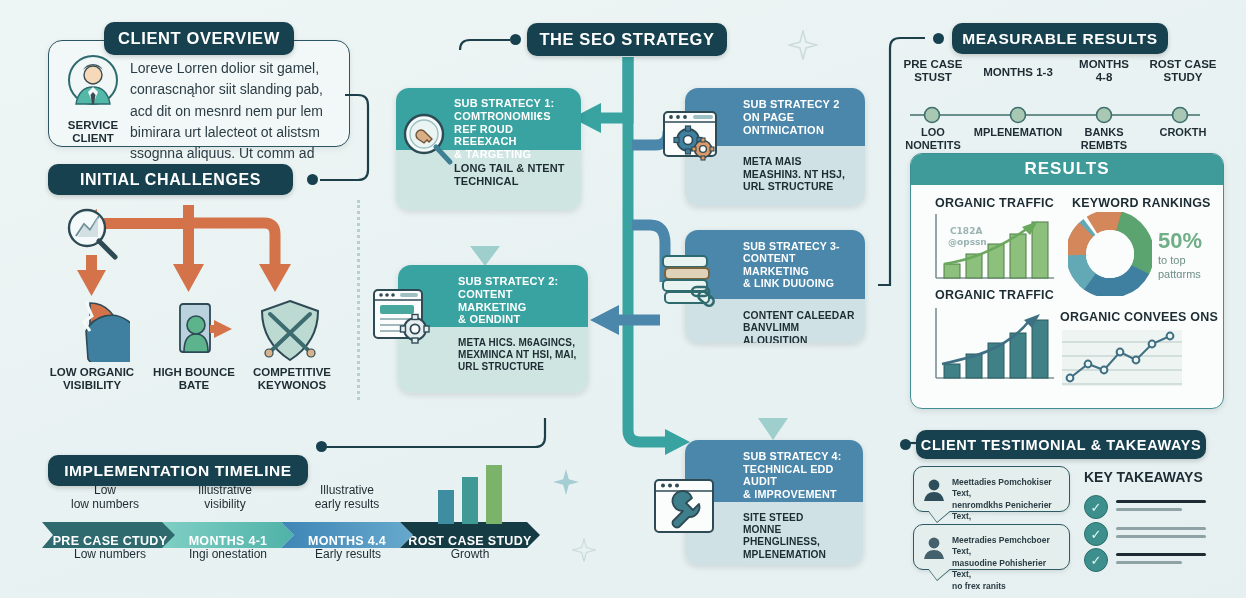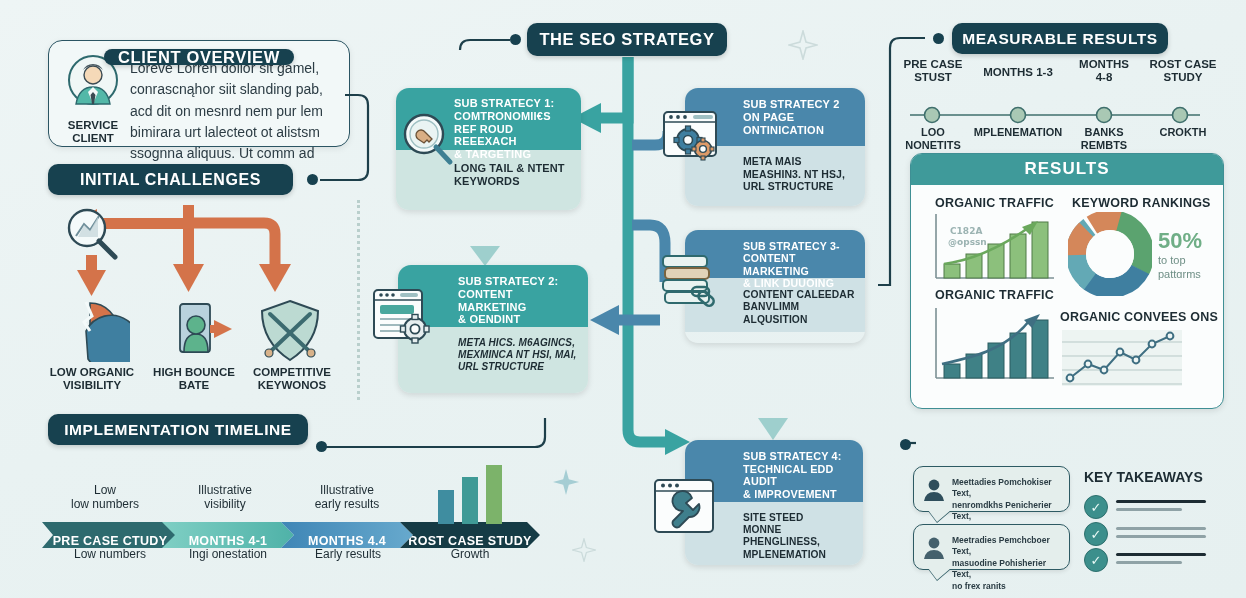--- a/index.html
+++ b/index.html
@@ -158,21 +158,21 @@
     </svg>
   <svg class="sparkle" style="left:552px;top:468px" width="28" height="28" viewBox="0 0 30 30">
       <path d="M15 1 L18 12 L29 15 L18 18 L15 29 L12 18 L1 15 L12 12 Z" fill="#6fb1bc"></path>
     </svg>
   <svg class="sparkle" style="left:572px;top:538px" width="24" height="24" viewBox="0 0 30 30">
       <path d="M15 1 L18 12 L29 15 L18 18 L15 29 L12 18 L1 15 L12 12 Z" fill="none" stroke="#b4c9c9" stroke-width="1.6"></path>
     </svg>
 
   <div class="card" style="left:48px;top:40px;width:300px;height:105px;"></div>
 
-  <div class="pill" style="left:104px;top:22px;width:190px;height:16px;font-size:16.5px;margin-top:27px;">
+  <div class="pill" style="left:104px;top:22px;width:190px;height:33px;font-size:16.5px;">
     <span>CLIENT OVERVIEW</span>
   </div>
 
   <svg class="iconwrap" style="left:62px;top:52px" width="62" height="58" viewBox="0 0 62 58">
     <circle cx="31" cy="28" r="24" fill="#f0f7f6" stroke="#2e6a6e" stroke-width="2"></circle>
     <path d="M31 14 a9 9 0 1 1 0 18 a9 9 0 1 1 0 -18" fill="#f5d9b8" stroke="#3a4a52" stroke-width="1.4"></path>
     <path d="M21 18 q10 -9 20 0 q-3 -6 -10 -6 q-7 0 -10 6Z" fill="#4a5a62"></path>
     <path d="M14 52 q3 -17 17 -17 q14 0 17 17 Z" fill="#53b8a8" stroke="#2e6a6e" stroke-width="1.4"></path>
     <path d="M31 35 l-5 5 l5 12 l5 -12 Z" fill="#f4f8f8"></path>
     <path d="M31 40 l2.5 3 l-1.5 9 l-2 0 l-1.5 -9 Z" fill="#3a4a52"></path>
@@ -224,21 +224,21 @@
     <path d="M18 16 L56 52" stroke="#3c6b70" stroke-width="4" stroke-linecap="round"></path>
     <path d="M58 16 L20 52" stroke="#3c6b70" stroke-width="4" stroke-linecap="round"></path>
     <circle cx="17" cy="55" r="4" fill="#d8b28a" stroke="#2e4a55" stroke-width="1.2"></circle>
     <circle cx="59" cy="55" r="4" fill="#d8b28a" stroke="#2e4a55" stroke-width="1.2"></circle>
   </svg>
   <div class="lbl" style="left:236px;top:366px;width:112px;font-size:11.5px;">
     <div>COMPETITIVE</div>
     <div>KEYWONOS</div>
   </div>
 
-  <div class="pill" style="left:48px;top:414px;width:260px;height:31px;font-size:15.5px;">
+  <div class="pill" style="left:48px;top:455px;width:260px;height:31px;font-size:15.5px;">
     <span>IMPLEMENTATION TIMELINE</span>
   </div>
   <div class="dot" style="left:316px;top:441px;"></div>
 
   <div class="lbl norm" style="left:40px;top:484px;width:130px;font-size:12px;">
     <div>Low</div>
     <div>low numbers</div>
   </div>
   <div class="lbl norm" style="left:162px;top:484px;width:126px;font-size:12px;">
     <div>Illustrative</div>
@@ -280,21 +280,21 @@
 
   <div class="sbox teal" style="left:396px;top:88px;width:185px;height:122px;">
     <div class="head" style="padding:9px 8px 8px 58px;font-size:11px;height:62px;box-sizing:border-box;">
       <div>SUB STRATECY 1:</div>
       <div>COMTRONOMII€S</div>
       <div>REF ROUD REEEXACH</div>
       <div>&amp; TARGETING</div>
     </div>
     <div class="body" style="padding:12px 8px 8px 58px;font-size:11px;height:60px;box-sizing:border-box;">
       <div>LONG TAIL &amp; NTENT</div>
-      <div>KEYWORDS</div>
+      <div>TECHNICAL</div>
     </div>
   </div>
   <svg class="iconwrap" style="left:398px;top:112px" width="56" height="56" viewBox="0 0 56 56">
     <circle cx="26" cy="22" r="19" fill="#f4fafa" stroke="#2e4a55" stroke-width="2.4"></circle>
     <circle cx="26" cy="22" r="14" fill="#eaf4f3" stroke="#9fc0c3" stroke-width="1.4"></circle>
     <path d="M38 35 L52 50" stroke="#3d7f93" stroke-width="5" stroke-linecap="round"></path>
     <path d="M20 27 a5 5 0 1 1 7 -7 l7 7 l-3 3 l-2 -2 l-3 3 Z" fill="#d9ae84" stroke="#6b5238" stroke-width="1.3"></path>
   </svg>
 
   <div class="sbox blue" style="left:685px;top:88px;width:180px;height:118px;">
@@ -332,21 +332,21 @@
       <g fill="#dd9a68" stroke="#2e4a55" stroke-width="1.1">
         <rect x="7" y="-2" width="4" height="4"></rect>
           <rect x="7" y="16" width="4" height="4"></rect>
         <rect x="-2" y="7" width="4" height="4"></rect>
           <rect x="16" y="7" width="4" height="4"></rect>
       </g>
     </g>
   </svg>
 
   <div class="sbox blue" style="left:685px;top:230px;width:180px;height:113px;">
-    <div class="head" style="padding:10px 22px 8px 58px;font-size:10.6px;height:48px;box-sizing:border-box;">
+    <div class="head" style="padding:10px 22px 8px 58px;font-size:10.6px;height:69px;box-sizing:border-box;">
       <div>SUB STRATECY 3-</div>
       <div>CONTENT MARKETING</div>
       <div>&amp; LINK DUUOING</div>
     </div>
     <div class="body" style="padding:11px 4px 8px 58px;font-size:10.3px;height:54px;box-sizing:border-box;">
       <div>CONTENT CALEEDAR</div>
       <div>BANVLIMM ALQUSITION</div>
     </div>
   </div>
   <svg class="iconwrap" style="left:660px;top:254px" width="64" height="62" viewBox="0 0 64 62">
@@ -359,21 +359,21 @@
       <rect x="38" y="40" width="17" height="9" rx="4.5" transform="rotate(40 46 44)"></rect>
     </g>
   </svg>
 
   <div class="sbox teal" style="left:398px;top:265px;width:190px;height:128px;">
     <div class="head" style="padding:10px 6px 8px 60px;font-size:11px;height:62px;box-sizing:border-box;">
       <div>SUB STRATECY 2:</div>
       <div>CONTENT MARKETING</div>
       <div>&amp; OENDINT</div>
     </div>
-    <div class="body" style="padding:10px 4px 8px 60px;font-size:10px;height:66px;box-sizing:border-box;font-style:italic;">
+    <div class="body" style="padding:10px 4px 8px 60px;font-size:10px;height:66px;box-sizing:border-box;">
       <div>META HICS. M6AGINCS,</div>
       <div>MEXMINCA NT HSI, MAI,</div>
       <div>URL STRUCTURE</div>
     </div>
   </div>
   <svg class="iconwrap" style="left:372px;top:288px" width="64" height="62" viewBox="0 0 64 62">
     <rect x="2" y="2" width="48" height="48" rx="4" fill="#fbfdfd" stroke="#2e4a55" stroke-width="2"></rect>
     <path d="M2 12 H50" stroke="#2e4a55" stroke-width="1.6"></path>
     <circle cx="9" cy="7" r="1.8" fill="#2e4a55"></circle>
       <circle cx="15" cy="7" r="1.8" fill="#2e4a55"></circle>
@@ -520,20 +520,23 @@
       <circle cx="12" cy="50" r="3.4"></circle>
         <circle cx="30" cy="36" r="3.4"></circle>
         <circle cx="46" cy="42" r="3.4"></circle>
       <circle cx="62" cy="24" r="3.4"></circle>
         <circle cx="78" cy="32" r="3.4"></circle>
         <circle cx="94" cy="16" r="3.4"></circle>
       <circle cx="112" cy="8" r="3.4"></circle>
     </g>
   </svg>
 
+  <div class="pill" style="left:916px;top:430px;width:290px;height:29px;font-size:14.5px;">
+    <span>CLIENT TESTIMONIAL &amp; TAKEAWAYS</span>
+  </div>
   <div class="dot" style="left:900px;top:439px;"></div>
 
   <div class="quote" style="left:913px;top:466px;width:155px;height:44px;"></div>
   <svg class="iconwrap" style="left:922px;top:477px" width="24" height="24" viewBox="0 0 24 24">
     <circle cx="12" cy="8" r="5.4" fill="#2f4e5c"></circle>
     <path d="M2 24 q1.6 -9 10 -9 q8.4 0 10 9 Z" fill="#2f4e5c"></path>
   </svg>
   <div class="qtext" style="left:952px;top:477px;width:110px;">
     <div>Meettadies Pomchokiser Text,</div>
     <div>nenromdkhs Penicherier Text,</div>

